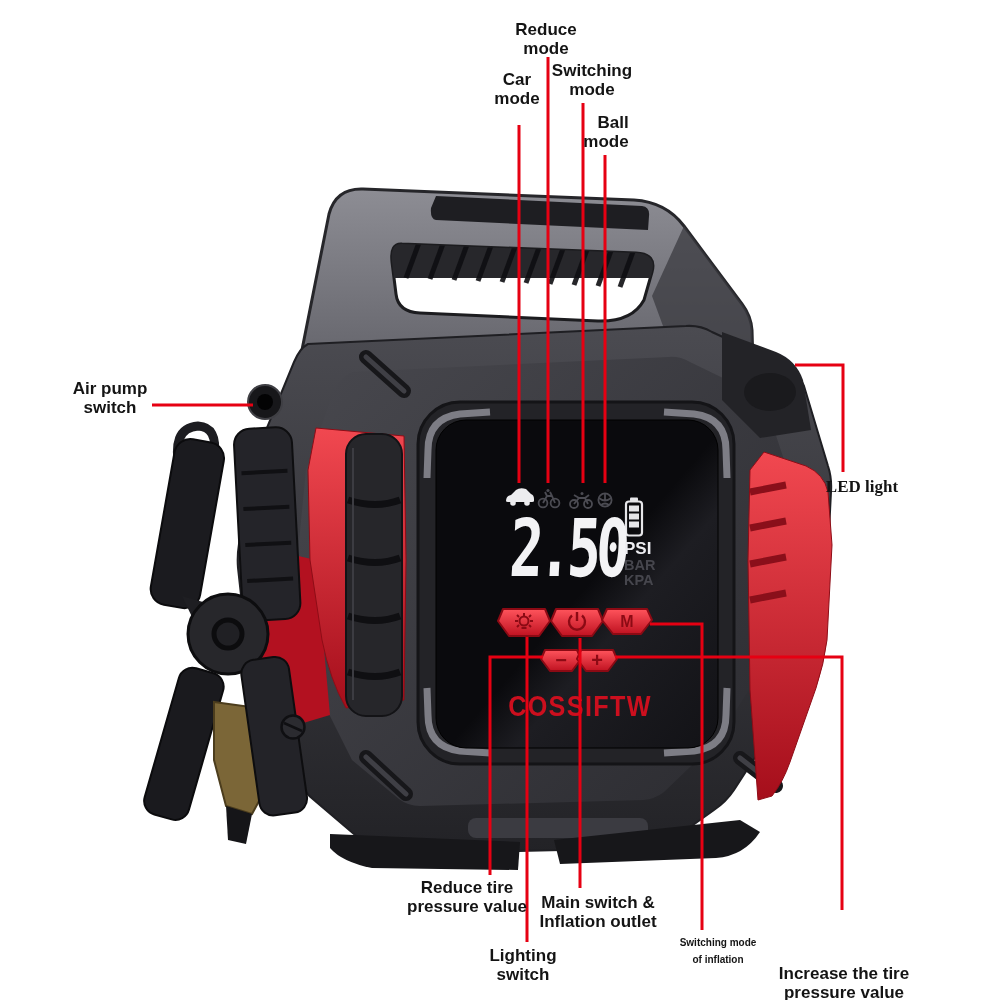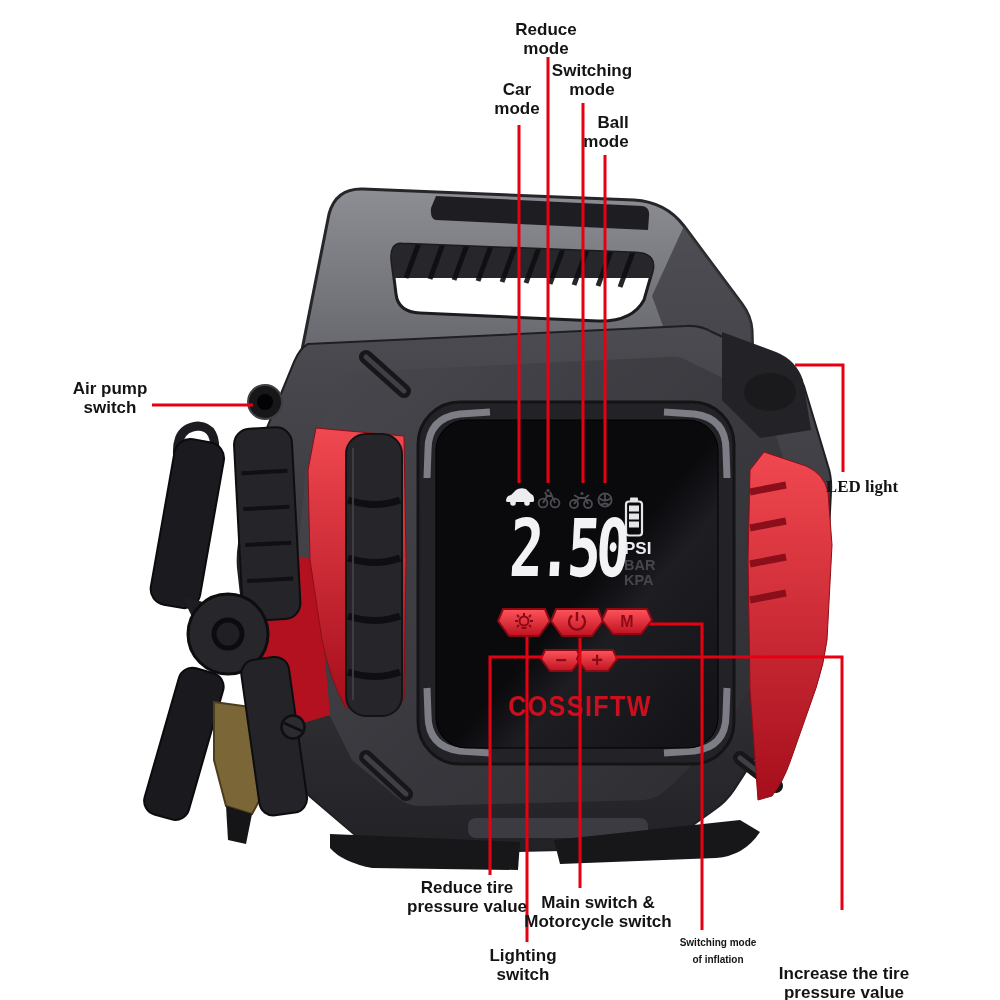--- a/index.html
+++ b/index.html
@@ -262,42 +262,42 @@
 </svg>
 
 <div class="label" style="left:546px;top:20px;">
   <div>Reduce</div>
     <div>mode</div>
 </div>
 <div class="label" style="left:592px;top:61px;">
   <div>Switching</div>
     <div>mode</div>
 </div>
-<div class="label" style="left:517px;top:80px;">
+<div class="label" style="left:517px;top:70px;">
   <div>Car</div>
     <div>mode</div>
 </div>
 <div class="label" style="left:606px;top:113px;text-align:right;">
   <div>Ball</div>
     <div>mode</div>
 </div>
 <div class="label" style="left:110px;top:379px;">
   <div>Air pump</div>
     <div>switch</div>
 </div>
 <div class="label" style="left:862px;top:477px;font-family:Liberation Serif, serif;">
   <div>LED light</div>
 </div>
 <div class="label" style="left:467px;top:878px;">
   <div>Reduce tire</div>
     <div>pressure value</div>
 </div>
 <div class="label" style="left:598px;top:893px;">
   <div>Main switch &amp;</div>
-    <div>Motorcycle switch</div>
+    <div>Inflation outlet</div>
 </div>
 <div class="label" style="left:523px;top:946px;">
   <div>Lighting</div>
     <div>switch</div>
 </div>
 <div class="label small" style="left:718px;top:935px;">
   <div>Switching mode</div>
     <div>of inflation</div>
 </div>
 <div class="label" style="left:844px;top:964px;">

